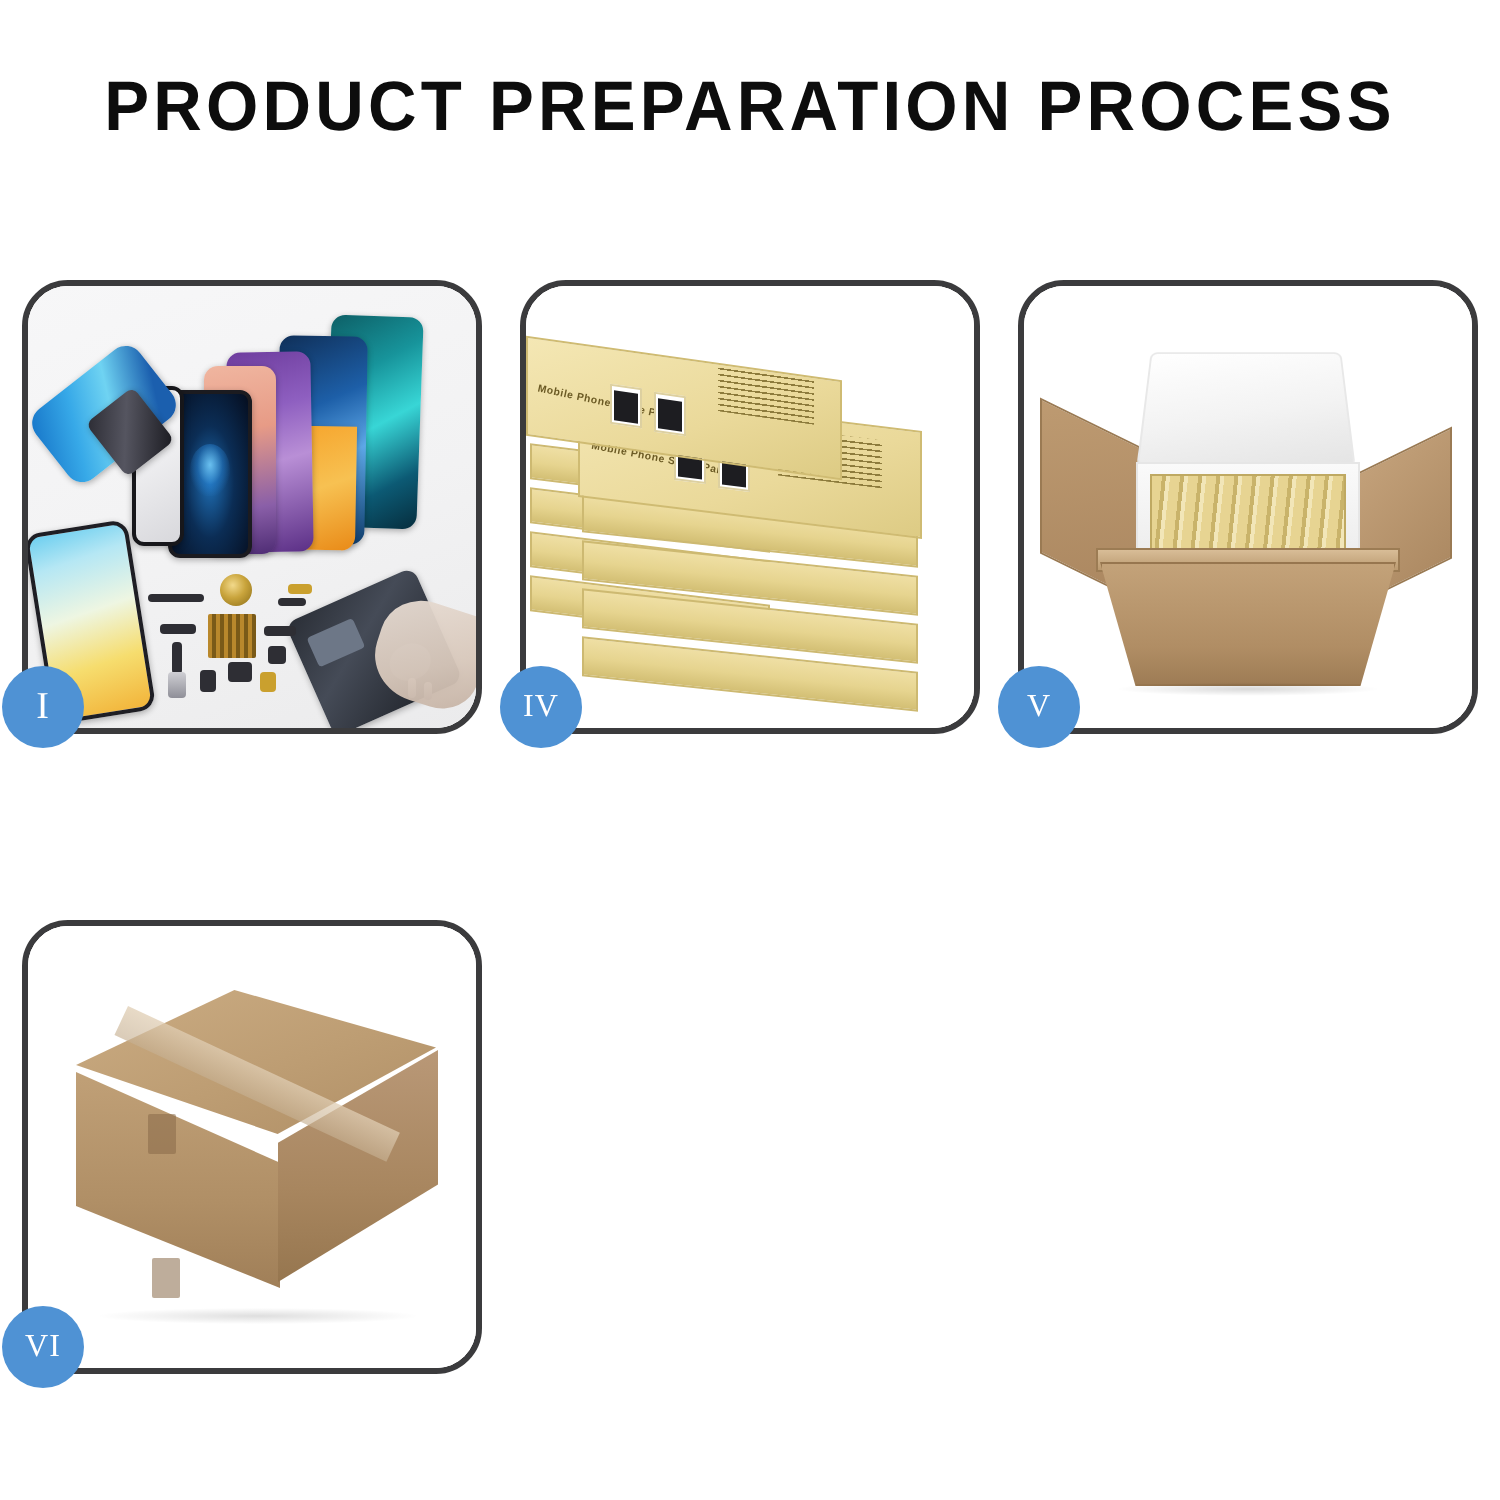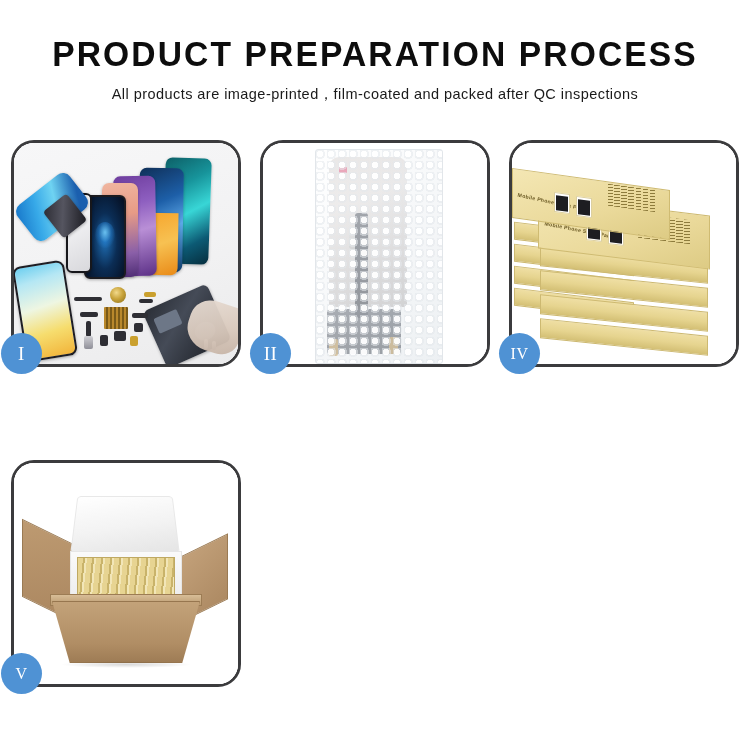--- a/index.html
+++ b/index.html
@@ -398,21 +398,20 @@
   .c6-shadow {
     position: absolute; left: 36px; bottom: 22px; width: 158px; height: 8px;
     background: radial-gradient(ellipse at 50% 50%, rgba(0,0,0,0.13) 0%, rgba(0,0,0,0) 72%);
   }
 </style>
 </head>
 <body>
 
 <div class="header">
   <div class="title">PRODUCT PREPARATION PROCESS</div>
-  <div class="subtitle">All products are image-printed，film-coated and packed after QC inspections</div>
 </div>
 
 <div class="grid">
 
   <div class="panel">
     <div class="panel-inner">
       <div class="scene p1">
         <div class="ph ph-a"></div>
         <div class="ph ph-b"></div>
         <div class="ph ph-c"></div>
@@ -439,35 +438,20 @@
         <div class="part" style="left:86px; top:192px; width:8px; height:11px;"></div>
         <div class="part gold" style="left:116px; top:193px; width:8px; height:10px;"></div>
         <div class="part silver" style="left:190px; top:196px; width:4px; height:10px;"></div>
         <div class="part silver" style="left:198px; top:198px; width:4px; height:9px;"></div>
         <div class="hand"></div>
       </div>
     </div>
     <div class="badge">I</div>
   </div>
 
-  <div class="panel">
-    <div class="panel-inner">
-      <div class="scene p2">
-        <div class="screen2"></div>
-        <div class="flexhead2"></div>
-        <div class="flex2"></div>
-        <div class="conn2"></div>
-        <div class="redtab"></div>
-        <div class="tape2" style="left:66px; top:196px;"></div>
-        <div class="tape2" style="left:126px; top:194px;"></div>
-        <div class="bubblebag"></div>
-      </div>
-    </div>
-    <div class="badge">II</div>
-  </div>
 
 
   <div class="panel">
     <div class="panel-inner">
       <div class="scene p4">
         <div class="stack">
 
           <div class="gbox" style="left:2px;  top:86px;  width:120px; height:18px; transform:skewY(7deg);"></div>
           <div class="gbox" style="left:2px;  top:108px; width:120px; height:18px; transform:skewY(7deg);"></div>
           <div class="gbox" style="left:2px;  top:130px; width:120px; height:18px; transform:skewY(7deg);"></div>
@@ -512,14 +496,28 @@
         <div class="c5-foambox"></div>
         <div class="c5-goldstack"></div>
         <div class="c5-rim"></div>
         <div class="c5-body"></div>
         <div class="c5-shadow"></div>
       </div>
     </div>
     <div class="badge small">V</div>
   </div>
 
+  <div class="panel">
+    <div class="panel-inner">
+      <div class="scene p6">
+        <div class="c6-top"></div>
+        <div class="c6-left"></div>
+        <div class="c6-right"></div>
+        <div class="c6-tape"></div>
+        <div class="c6-tab" style="left:60px; top:94px;"></div>
+        <div class="c6-tab" style="left:62px; top:166px;"></div>
+        <div class="c6-shadow"></div>
+      </div>
+    </div>
+    <div class="badge small">VI</div>
+  </div>
 
 </div>
 
 </body></html>

